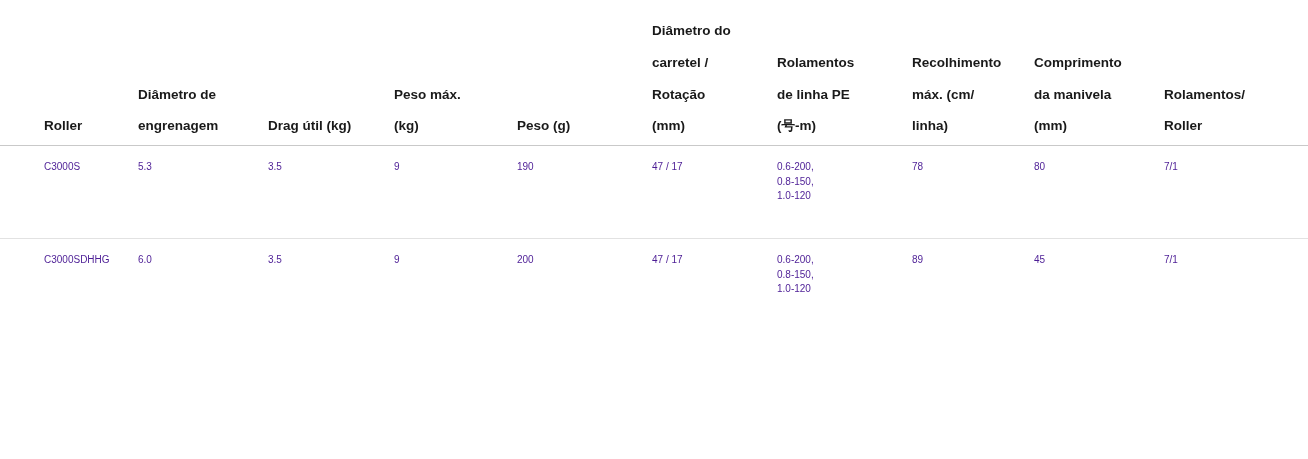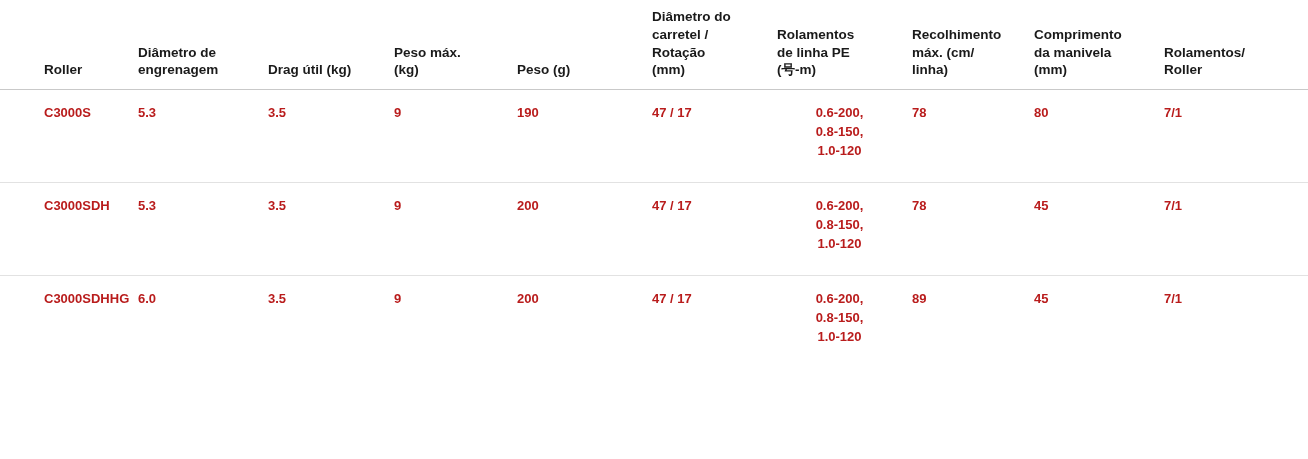--- a/index.html
+++ b/index.html
@@ -31,36 +31,36 @@
     font-weight: bold;
     line-height: 1.32;
     color: #1a1a1a;
     padding: 8px 10px 10px 0;
     border-bottom: 1px solid #c9c9c9;
     height: 86px;
   }
   table.spec-table tbody td {
     text-align: left;
     vertical-align: top;
-    font-size: 13px;
-    font-weight: bold;
+    font-size: 10px;
+    font-weight: normal;
     line-height: 1.45;
-    color: #b91c1c;
+    color: #4c1d95;
     padding: 14px 10px 14px 0;
     border-bottom: 1px solid #e2e2e2;
   }
   table.spec-table tbody tr:last-child td {
     border-bottom: none;
   }
   table.spec-table tbody tr {
     height: 93px;
   }
   .col-pad-left { padding-left: 44px !important; }
-  .multiline span { display: block; text-align: center; }
-  .cell-line { display: block; }
+  .multiline span { display: block; }
+  .cell-line { display: block; margin-top: 14px; }
 </style>
 </head>
 <body>
 
 <div class="spec-table-wrap">
   <table class="spec-table">
     <thead>
       <tr>
         <th class="col-pad-left" style="width:138px">
           <span class="cell-line">Roller</span>
@@ -117,36 +117,20 @@
         <td class="multiline">
           <span>0.6-200,</span>
           <span>0.8-150,</span>
           <span>1.0-120</span>
         </td>
         <td>78</td>
         <td>80</td>
         <td>7/1</td>
       </tr>
       <tr>
-        <td class="col-pad-left">C3000SDH</td>
-        <td>5.3</td>
-        <td>3.5</td>
-        <td>9</td>
-        <td>200</td>
-        <td>47 / 17</td>
-        <td class="multiline">
-          <span>0.6-200,</span>
-          <span>0.8-150,</span>
-          <span>1.0-120</span>
-        </td>
-        <td>78</td>
-        <td>45</td>
-        <td>7/1</td>
-      </tr>
-      <tr>
         <td class="col-pad-left">C3000SDHHG</td>
         <td>6.0</td>
         <td>3.5</td>
         <td>9</td>
         <td>200</td>
         <td>47 / 17</td>
         <td class="multiline">
           <span>0.6-200,</span>
           <span>0.8-150,</span>
           <span>1.0-120</span>

